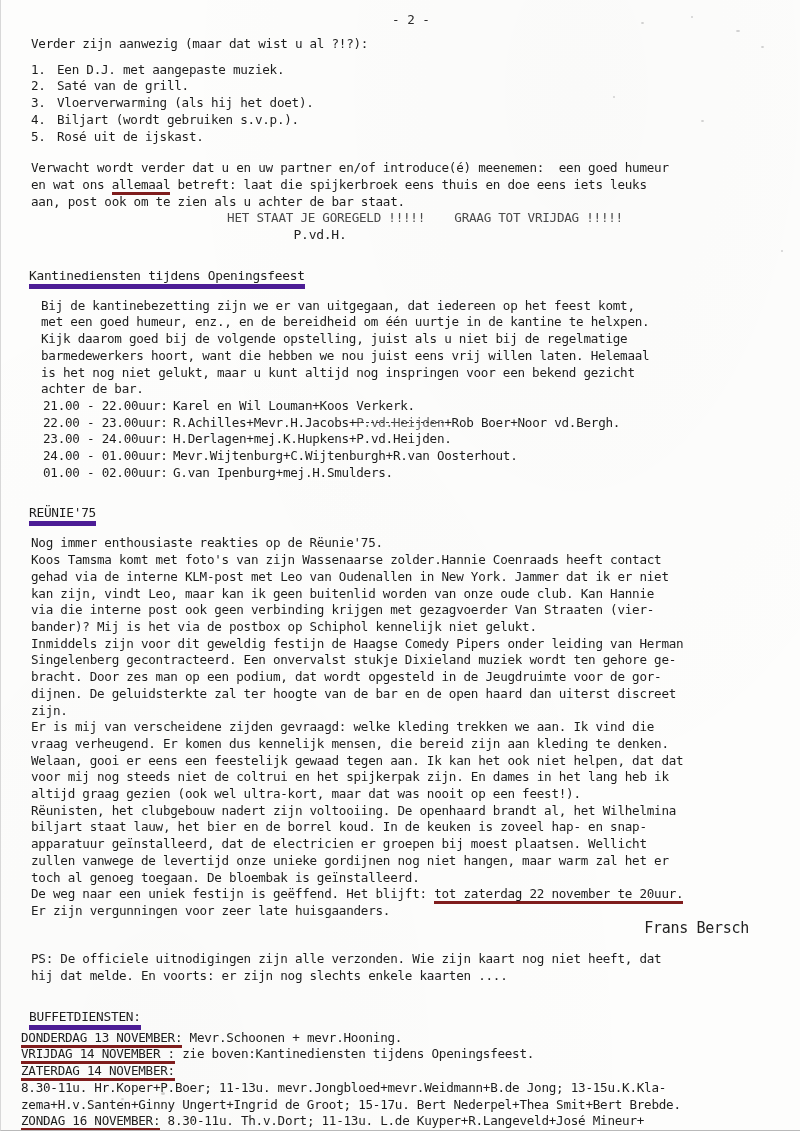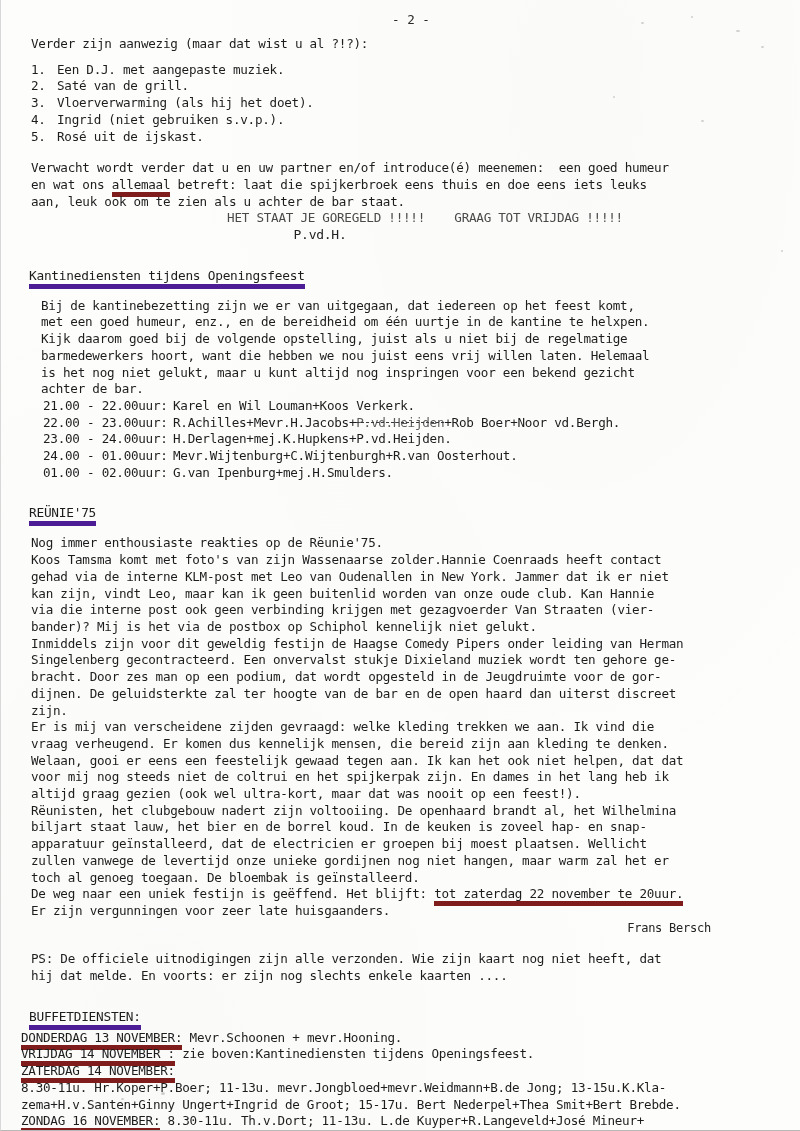--- a/index.html
+++ b/index.html
@@ -73,33 +73,33 @@
     font-weight: normal;
     color: #1d1d1d;
     margin: 0;
     display: inline-block;
     border-bottom: 5px solid #4c1d95;
     padding-bottom: 0px;
     letter-spacing: -0.02em;
   }
   .heading-wrap { padding-left: 28px; }
 
-  u.ul { text-decoration: none; border-bottom: 5px solid #7f1d1d; }
+  u.ul { text-decoration: none; border-bottom: 3px solid #7f1d1d; }
 
   .sig {
     text-align: center;
     padding-right: 185px;
     font-size: 13px;
     color: #232323;
     margin-left: 23px;
   }
   .sig2 {
     text-align: right;
-    padding-right: 90px;
-    font-size: 12px;
+    padding-right: 52px;
+    font-size: 15px;
     color: #232323;
   }
 
   .sched-row { display: flex; padding-left: 42px; }
   .sched-time { flex: 0 0 130px; }
   .sched-names { flex: 1 1 auto; }
 
   .struck {
     position: relative;
     color: #5d5d5d;
@@ -162,34 +162,34 @@
       <div class="list-row txt">
         <span class="list-num">2.</span>
         <span class="list-txt">Saté van de grill.</span>
       </div>
       <div class="list-row txt">
         <span class="list-num">3.</span>
         <span class="list-txt">Vloerverwarming (als hij het doet).</span>
       </div>
       <div class="list-row txt">
         <span class="list-num">4.</span>
-        <span class="list-txt">Ingrid (niet gebruiken s.v.p.).</span>
+        <span class="list-txt">Biljart (wordt gebruiken s.v.p.).</span>
       </div>
       <div class="list-row txt">
         <span class="list-num">5.</span>
         <span class="list-txt">Rosé uit de ijskast.</span>
       </div>
     </div>
 
     <div class="spacer-md"></div>
 
     <div class="block">
       <div class="txt">Verwacht wordt verder dat u en uw partner en/of introduce(é) meenemen:  een goed humeur</div>
       <div class="txt"><span>en wat ons </span><u class="ul">allemaal</u><span> betreft: laat die spijkerbroek eens thuis en doe eens iets leuks</span></div>
-      <div class="txt">aan, leuk ook om te zien als u achter de bar staat.</div>
+      <div class="txt">aan, post ook om te zien als u achter de bar staat.</div>
       <div class="txt block-indent ink-faint">HET STAAT JE GOREGELD !!!!!    GRAAG TOT VRIJDAG !!!!!</div>
     </div>
 
     <div class="sig txt">P.vd.H.</div>
 
     <div class="spacer-lg"></div>
 
     <div class="heading-wrap">
       <h2 class="heading">Kantinediensten tijdens Openingsfeest</h2>
     </div>

